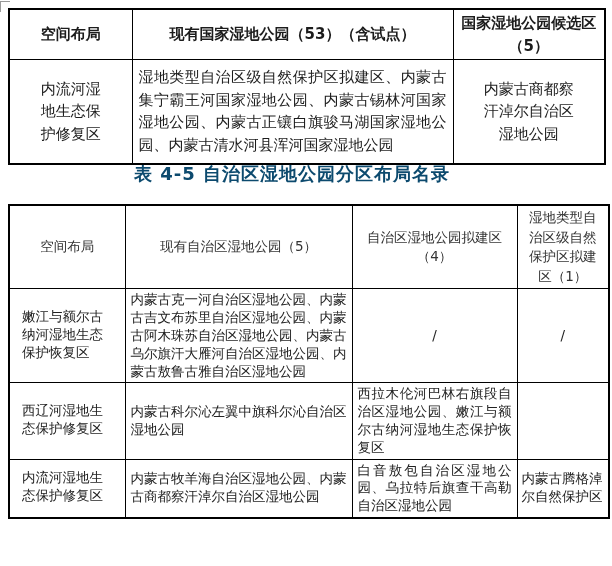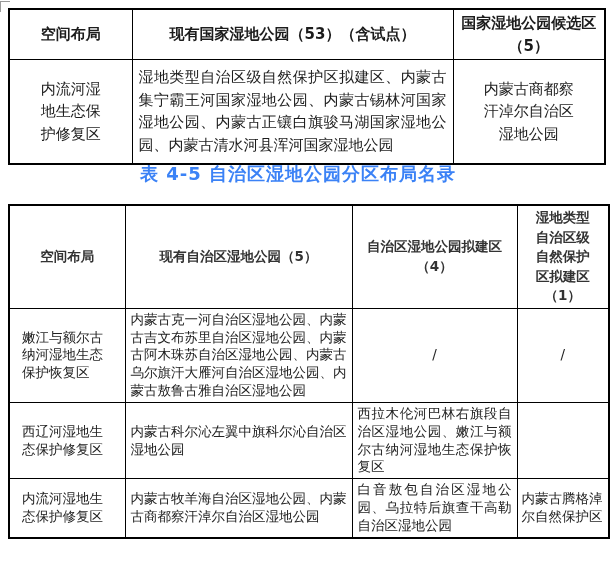--- a/index.html
+++ b/index.html
@@ -26,31 +26,31 @@
   
   .t1 { position: absolute; left: 8px; top: 8px; width: 596px; border: 2px solid #000; }
   .t1 td { font-size: 15px; line-height: 1.5; padding: 2px 6px; }
   .t1 .hdr td { font-weight: bold; text-align: center; height: 28px; padding: 2px 3px; }
   .t1 .body-row { height: 104px; }
   .t1 .col-label { text-align: center; padding: 2px 24px; }
   .t1 .just { text-align: justify; text-justify: inter-ideograph; }
 
   
   .caption {
-    position: absolute; left: 16px; top: 162px; width: 564px;
+    position: absolute; left: 10px; top: 162px; width: 564px;
     text-align: center;
-    font-size: 18px; font-weight: bold; color: #3b82f6;
+    font-size: 18px; font-weight: bold; color: #0c4a6e;
     letter-spacing: 1px;
   }
 
   
   .t2 { position: absolute; left: 8px; top: 204px; width: 600px; border: 2px solid #000; }
   .t2 td { font-size: 13.5px; line-height: 1.32; padding: 2px 5px; color: #222; }
-  .t2 .hdr td { font-weight: bold; color: #333; text-align: center; height: 58px; line-height: 1.45; padding: 2px 12px; }
-  .t2 .col-label { text-align: left; padding: 2px 12px; }
+  .t2 .hdr td { font-weight: normal; color: #333; text-align: center; height: 58px; line-height: 1.45; padding: 2px 5px; }
+  .t2 .col-label { text-align: left; padding: 2px 12px; font-family: Liberation Mono, monospace; }
   .t2 .just { text-align: justify; text-justify: inter-ideograph; }
   .t2 .ctr { text-align: center; }
   .t2 .r1 { height: 86px; }
   .t2 .r2 { height: 52px; }
   .t2 .r3 { height: 42px; }
   .t2 .r4 { height: 48px; }
   .t2 .r5 { height: 58px; }
   .t2 .col4-label { text-align: left; padding: 2px 4px; }
 </style>
 </head>

